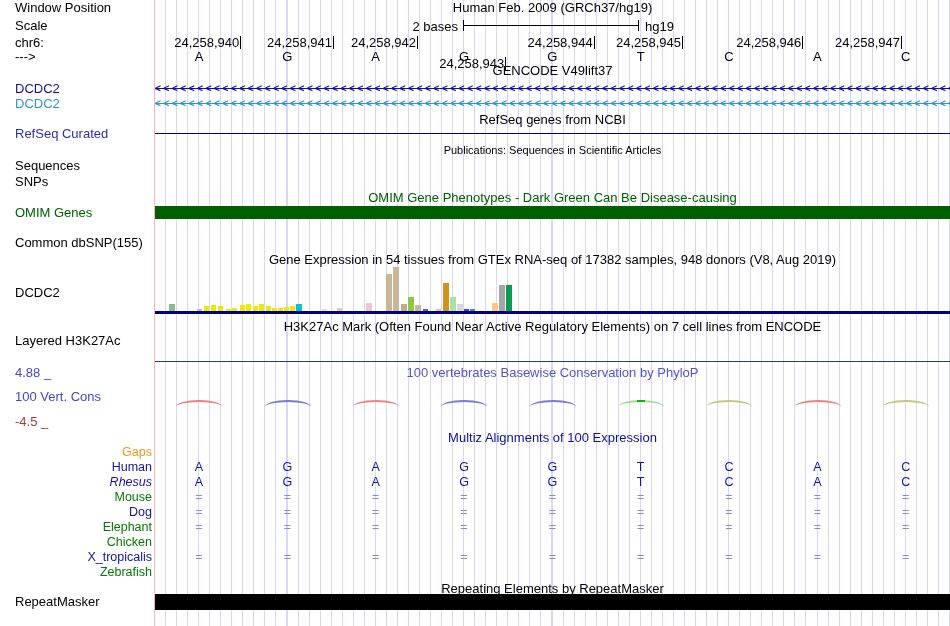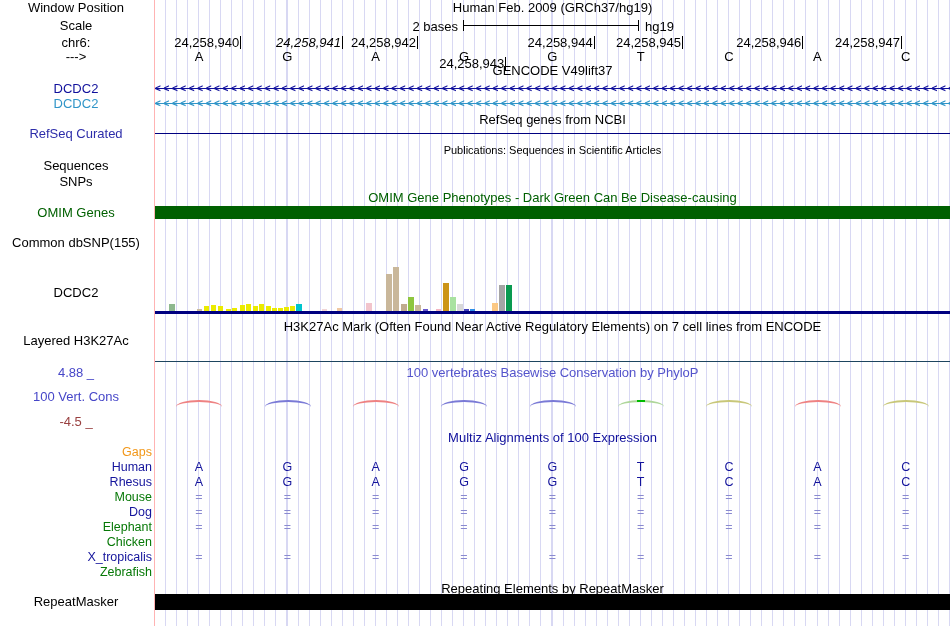--- a/index.html
+++ b/index.html
@@ -8,21 +8,21 @@
     font-family:"Liberation Sans","DejaVu Sans",sans-serif;font-size:13px;color:#000;
   }
   
   #trackbg{
     position:absolute;left:155px;top:0;width:795px;height:626px;
     background:repeating-linear-gradient(to right,
       transparent 0px, transparent 10.04px,
       #d8d8f3 10.04px, #d8d8f3 11.0417px);
   }
   #leftedge{position:absolute;left:154px;top:0;width:1px;height:626px;background:#ffb3b3;}
-  .lbl{position:absolute;left:0;width:152px;text-align:center;line-height:13px;white-space:nowrap;}
+  .lbl{position:absolute;left:15px;width:152px;text-align:left;line-height:13px;white-space:nowrap;}
   .ctr{position:absolute;left:155px;width:795px;text-align:center;line-height:13px;white-space:nowrap;}
   .small{font-size:11px;line-height:11px;}
   .abs{position:absolute;}
   .coord{position:absolute;top:36px;width:118px;text-align:right;line-height:13px;}
   .coord i{display:inline-block;width:1px;height:13px;background:#000;vertical-align:top;margin-left:1px;}
   .base{position:absolute;top:50px;width:88px;text-align:center;line-height:13px;}
   .generow{position:absolute;left:155px;width:795px;height:13px;overflow:hidden;white-space:nowrap;}
   .generow .chev{position:absolute;left:0;top:0;height:13px;line-height:13px;font-size:10px;font-weight:bold;letter-spacing:2.6px;}
   .generow .gline{position:absolute;left:0;top:6px;width:795px;height:1px;}
   .hline{position:absolute;left:155px;width:795px;}
@@ -48,21 +48,21 @@
   </div>
 
   <div class="lbl" style="top:19px">Scale</div>
   <div class="abs" style="top:19px;left:385px;width:73px;text-align:right">2 bases</div>
   <div class="scalebar" style="top:20px;left:463px;width:174px"></div>
   <div class="abs" style="top:19px;left:645px">hg19</div>
 
   <div class="lbl" style="top:36px">chr6:</div>
   <div id="coordrow">
       <div class="coord" style="left: 123.333px;"><span>24,258,940</span><i></i></div>
-      <div class="coord" style="left: 225px; font-style: italic;"><span>24,258,941</span><i></i></div>
+      <div class="coord" style="left: 216px;"><span>24,258,941</span><i></i></div>
       <div class="coord" style="left: 300px;"><span>24,258,942</span><i></i></div>
       <div class="coord" style="left: 388.333px; margin-top: 21px;"><span>24,258,943</span><i></i></div>
       <div class="coord" style="left: 476.667px;"><span>24,258,944</span><i></i></div>
       <div class="coord" style="left: 565px;"><span>24,258,945</span><i></i></div>
       <div class="coord" style="left: 653.333px; margin-left: 32px;"><span>24,258,946</span><i></i></div>
       <div class="coord" style="left: 784px;"><span>24,258,947</span><i></i></div>
     </div>
 
   <div class="lbl" style="top:50px">---&gt;</div>
   <div id="baserow">
@@ -98,20 +98,21 @@
   <div class="ctr small" style="top:145px">Publications: Sequences in Scientific Articles</div>
   <div class="lbl" style="top:159px">Sequences</div>
   <div class="lbl" style="top:175px">SNPs</div>
 
   <div class="ctr" style="top:191px;color:#006000">OMIM Gene Phenotypes - Dark Green Can Be Disease-causing</div>
   <div class="lbl" style="top:206px;color:#006000">OMIM Genes</div>
   <div class="hline" style="top:206px;height:13px;background:#006000"></div>
 
   <div class="lbl" style="top:236px">Common dbSNP(155)</div>
 
+  <div class="ctr" style="top:253px">Gene Expression in 54 tissues from GTEx RNA-seq of 17382 samples, 948 donors (V8, Aug 2019)</div>
   <div class="lbl" style="top:286px">DCDC2</div>
   <div id="gtexbars">
       <div class="gtexbar" style="left: 169px; width: 6px; top: 304px; height: 7px; background: rgb(143, 185, 143);"></div>
       <div class="gtexbar" style="left: 197px; width: 5px; top: 309px; height: 2px; background: rgb(203, 187, 158);"></div>
       <div class="gtexbar" style="left: 204px; width: 5px; top: 306px; height: 5px; background: rgb(235, 235, 0);"></div>
       <div class="gtexbar" style="left: 211px; width: 5px; top: 305px; height: 6px; background: rgb(235, 235, 0);"></div>
       <div class="gtexbar" style="left: 218px; width: 5px; top: 306px; height: 5px; background: rgb(235, 235, 0);"></div>
       <div class="gtexbar" style="left: 226px; width: 5px; top: 309px; height: 2px; background: rgb(235, 235, 0);"></div>
       <div class="gtexbar" style="left: 232px; width: 5px; top: 308px; height: 3px; background: rgb(235, 235, 0);"></div>
       <div class="gtexbar" style="left: 240px; width: 5px; top: 305px; height: 6px; background: rgb(235, 235, 0);"></div>
@@ -173,21 +174,21 @@
       <div class="mzrow-label" style="top: 460px; color: rgb(20, 20, 156);">Human</div>
       <div class="mzcell" style="left: 155px; top: 460px; color: rgb(20, 20, 156);">A</div>
       <div class="mzcell" style="left: 243.333px; top: 460px; color: rgb(20, 20, 156);">G</div>
       <div class="mzcell" style="left: 331.667px; top: 460px; color: rgb(20, 20, 156);">A</div>
       <div class="mzcell" style="left: 420px; top: 460px; color: rgb(20, 20, 156);">G</div>
       <div class="mzcell" style="left: 508.333px; top: 460px; color: rgb(20, 20, 156);">G</div>
       <div class="mzcell" style="left: 596.667px; top: 460px; color: rgb(20, 20, 156);">T</div>
       <div class="mzcell" style="left: 685px; top: 460px; color: rgb(20, 20, 156);">C</div>
       <div class="mzcell" style="left: 773.333px; top: 460px; color: rgb(20, 20, 156);">A</div>
       <div class="mzcell" style="left: 861.667px; top: 460px; color: rgb(20, 20, 156);">C</div>
-      <div class="mzrow-label" style="top: 475px; color: rgb(20, 20, 156);">Rhesus</div>
+      <div class="mzrow-label" style="top: 475px; color: rgb(20, 20, 156); font-style: italic;">Rhesus</div>
       <div class="mzcell" style="left: 155px; top: 475px; color: rgb(20, 20, 156);">A</div>
       <div class="mzcell" style="left: 243.333px; top: 475px; color: rgb(20, 20, 156);">G</div>
       <div class="mzcell" style="left: 331.667px; top: 475px; color: rgb(20, 20, 156);">A</div>
       <div class="mzcell" style="left: 420px; top: 475px; color: rgb(20, 20, 156);">G</div>
       <div class="mzcell" style="left: 508.333px; top: 475px; color: rgb(20, 20, 156);">G</div>
       <div class="mzcell" style="left: 596.667px; top: 475px; color: rgb(20, 20, 156);">T</div>
       <div class="mzcell" style="left: 685px; top: 475px; color: rgb(20, 20, 156);">C</div>
       <div class="mzcell" style="left: 773.333px; top: 475px; color: rgb(20, 20, 156);">A</div>
       <div class="mzcell" style="left: 861.667px; top: 475px; color: rgb(20, 20, 156);">C</div>
       <div class="mzrow-label" style="top: 490px; color: rgb(6, 120, 6);">Mouse</div>

